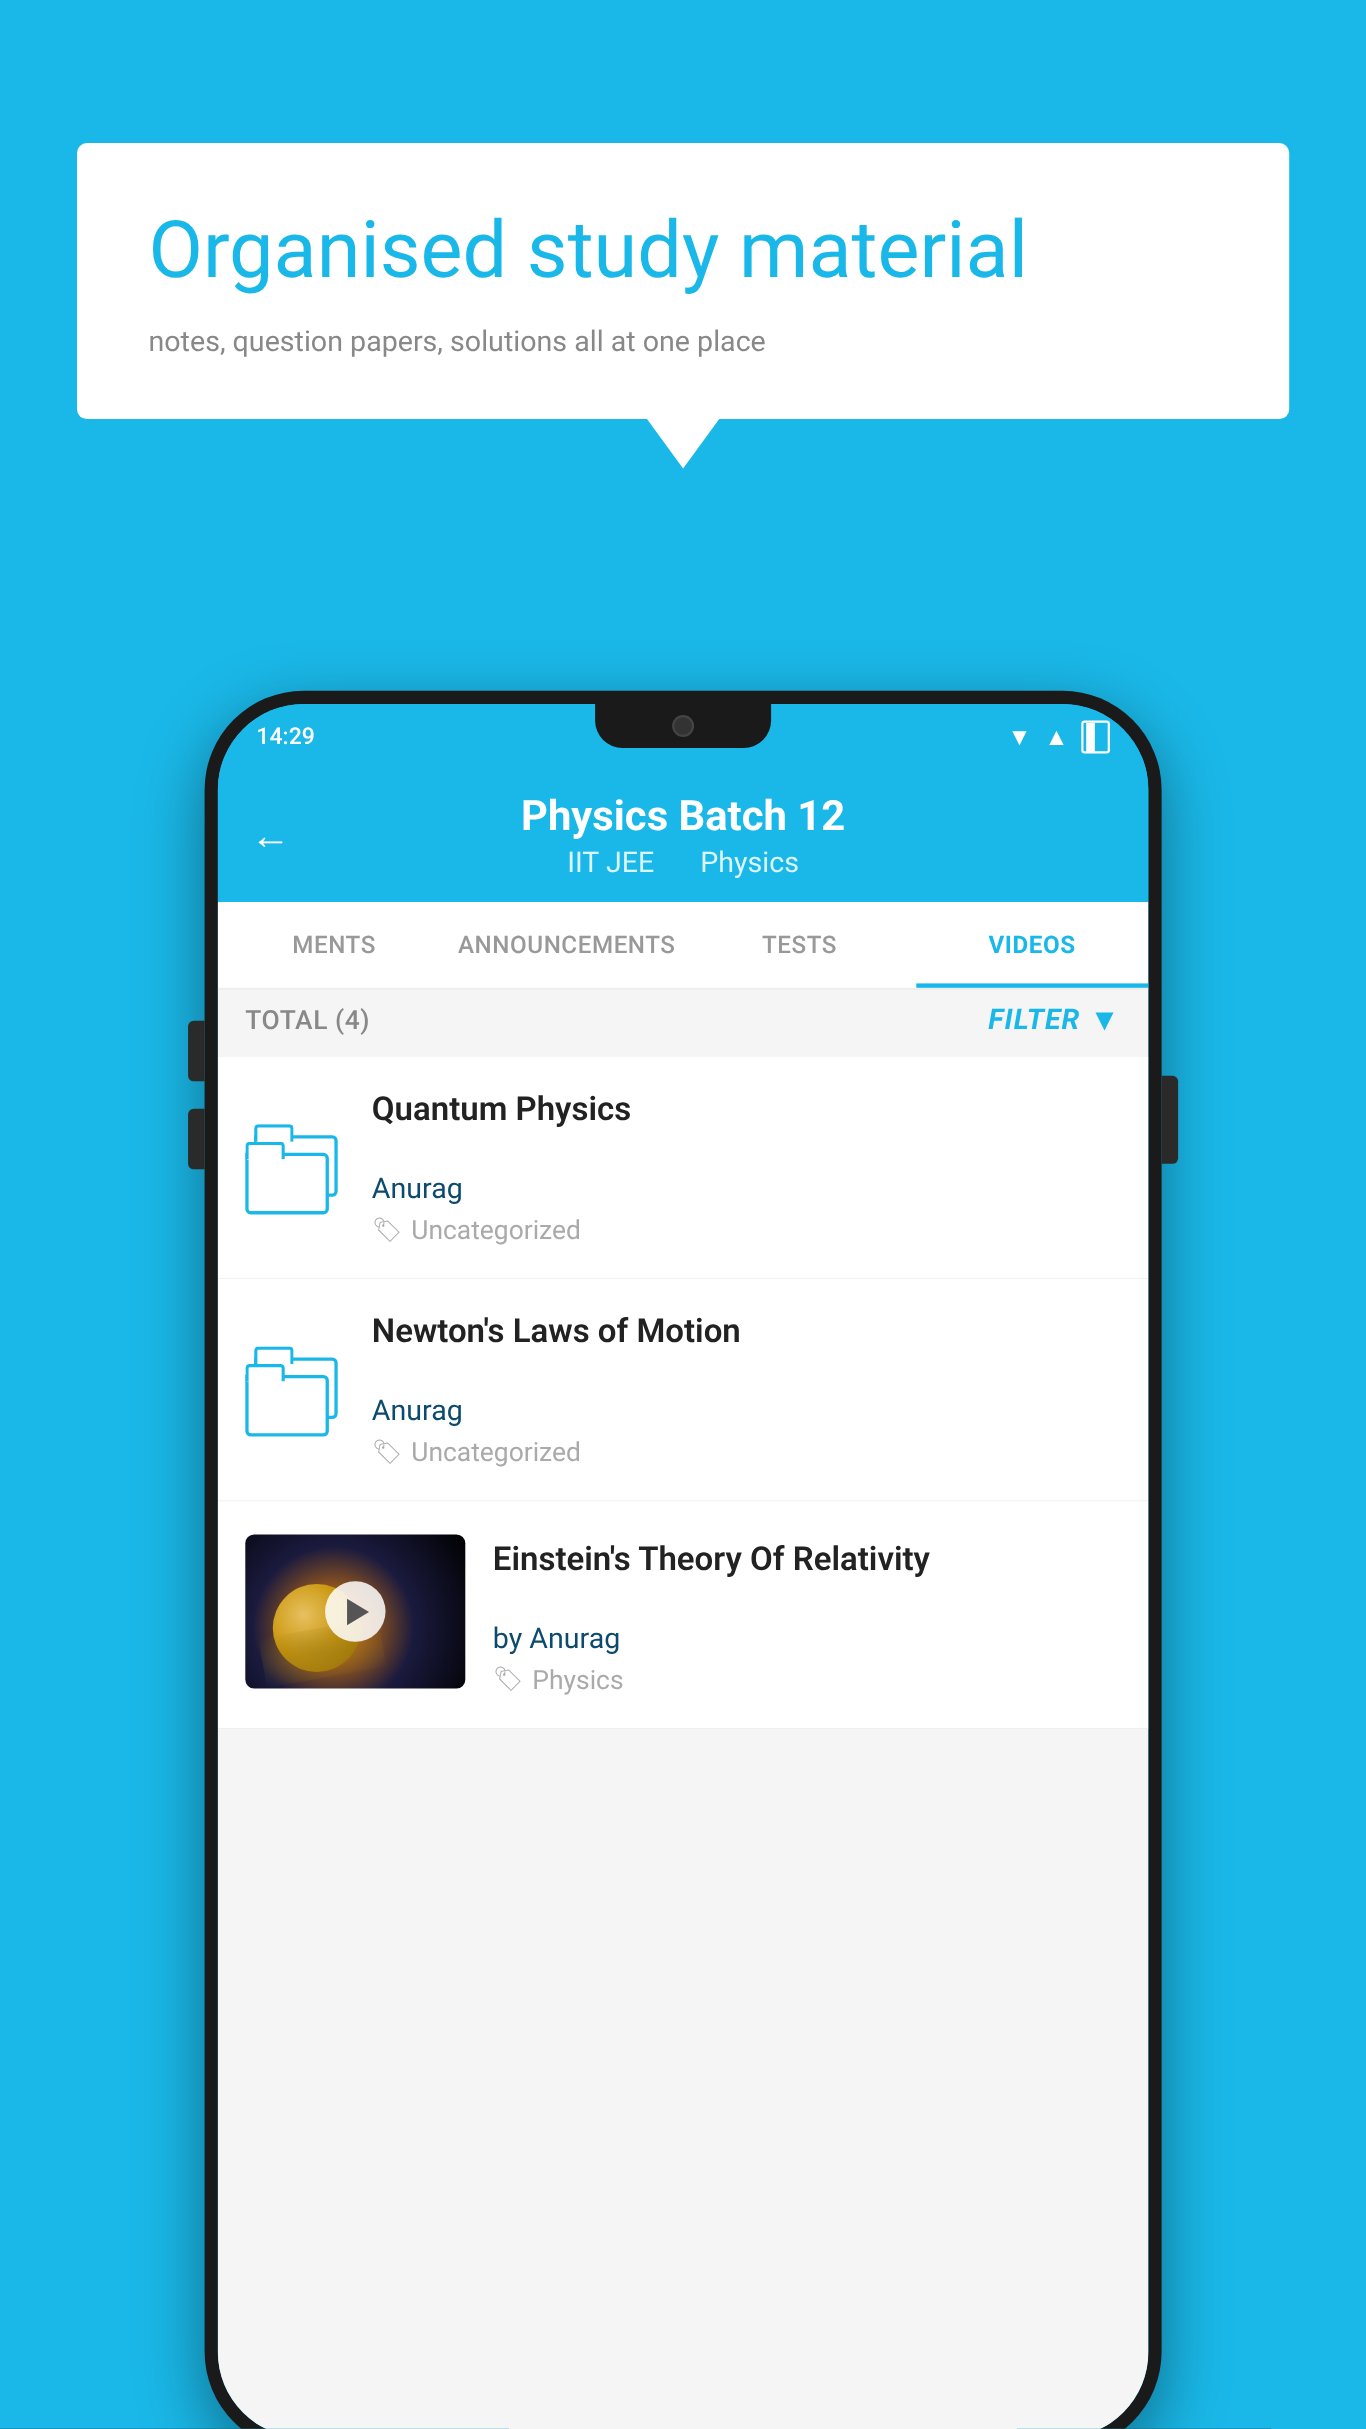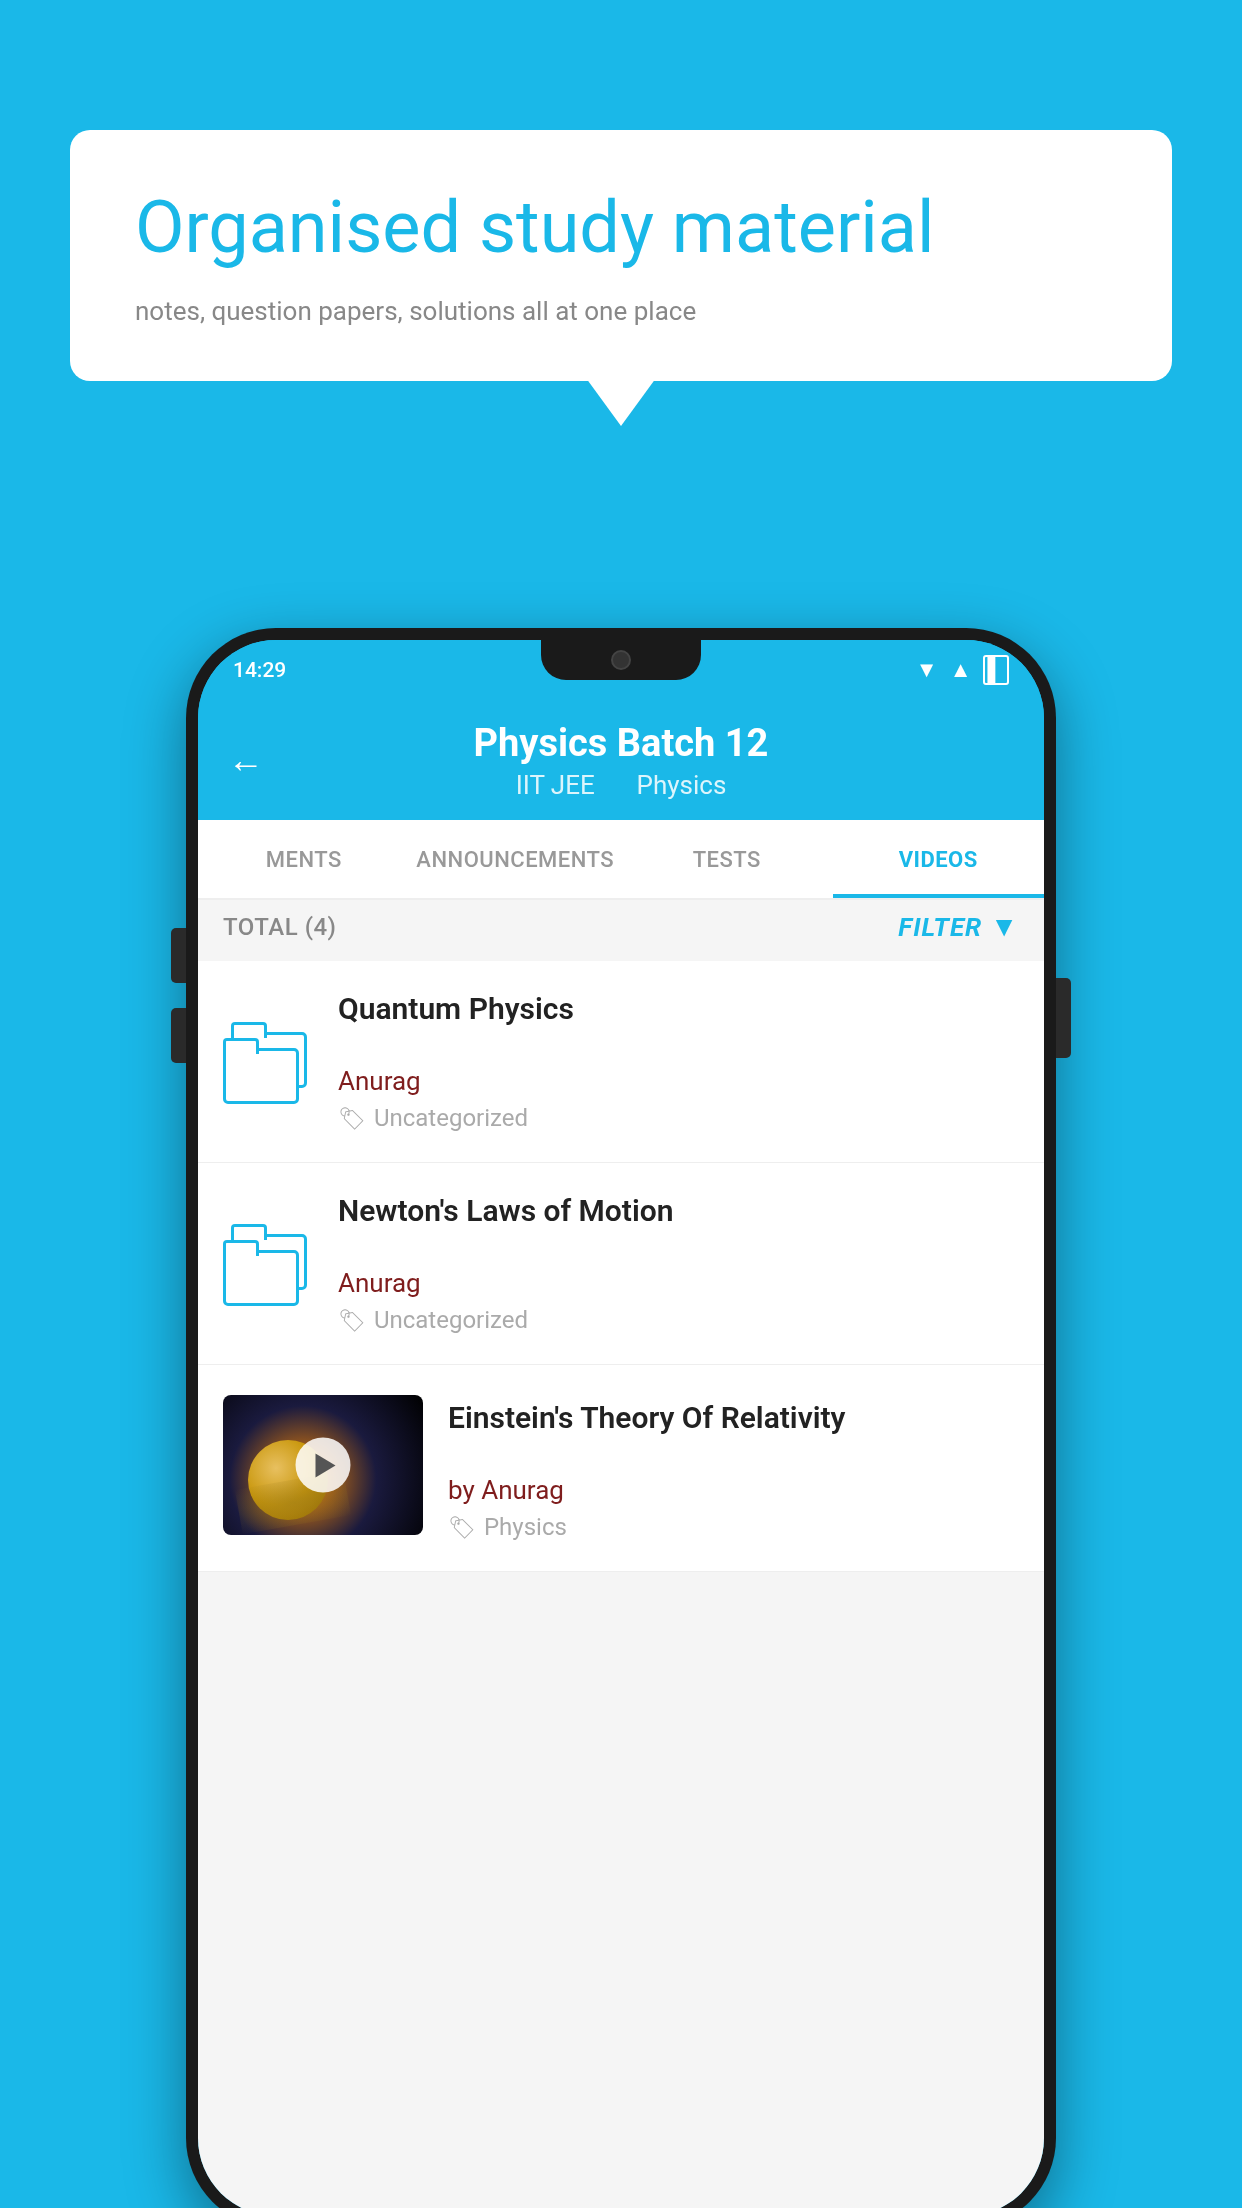--- a/index.html
+++ b/index.html
@@ -17,21 +17,21 @@
     
     .speech-bubble-container {
       position: absolute;
       top: 130px;
       left: 70px;
       right: 70px;
     }
 
     .speech-bubble {
       background: white;
-      border-radius: 20px;
+      border-radius: 9px;
       padding: 55px 65px;
       position: relative;
     }
 
     .speech-bubble::after {
       content: '';
       position: absolute;
       bottom: -45px;
       left: 50%;
       transform: translateX(-50%);
@@ -381,21 +381,21 @@
     }
 
     .item-title {
       color: #222;
       font-size: 30px;
       font-weight: 600;
       margin-bottom: 8px;
     }
 
     .item-author {
-      color: #7f1d1d;
+      color: #0c4a6e;
       font-size: 26px;
       margin-bottom: 8px;
       margin-top: 40px;
     }
 
     .item-tag {
       color: #aaa;
       font-size: 24px;
       display: flex;
       align-items: center;

